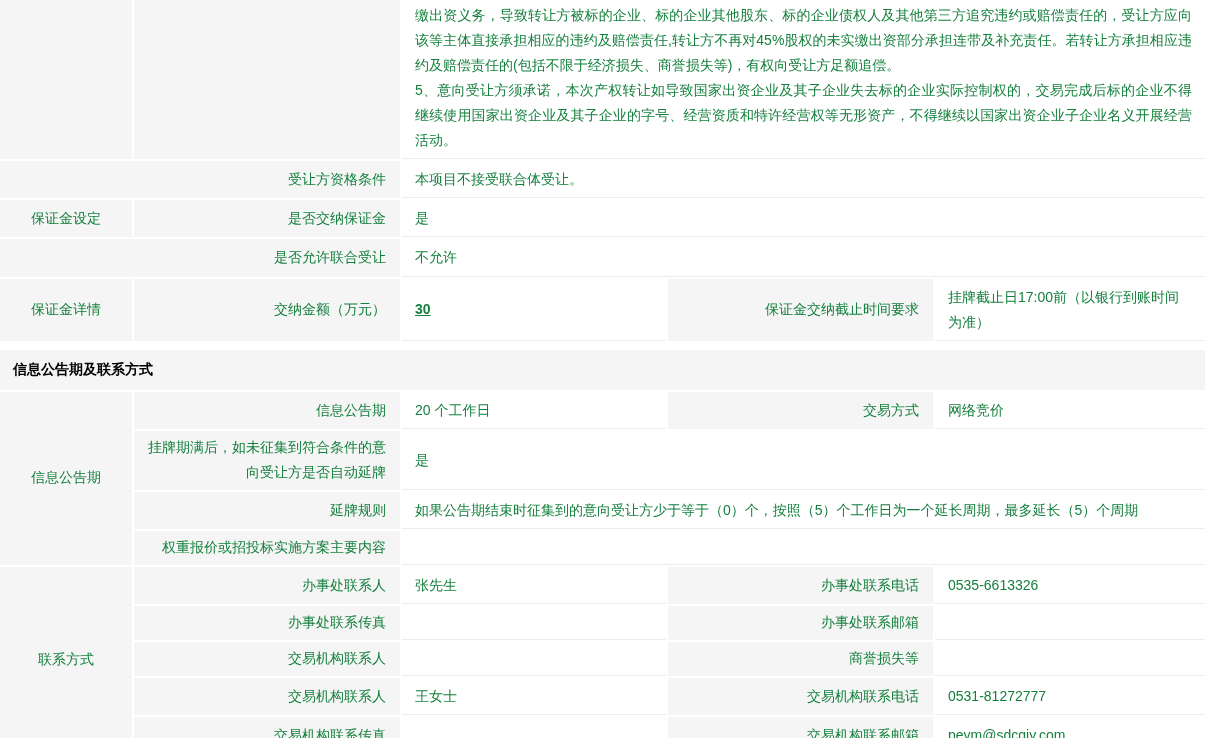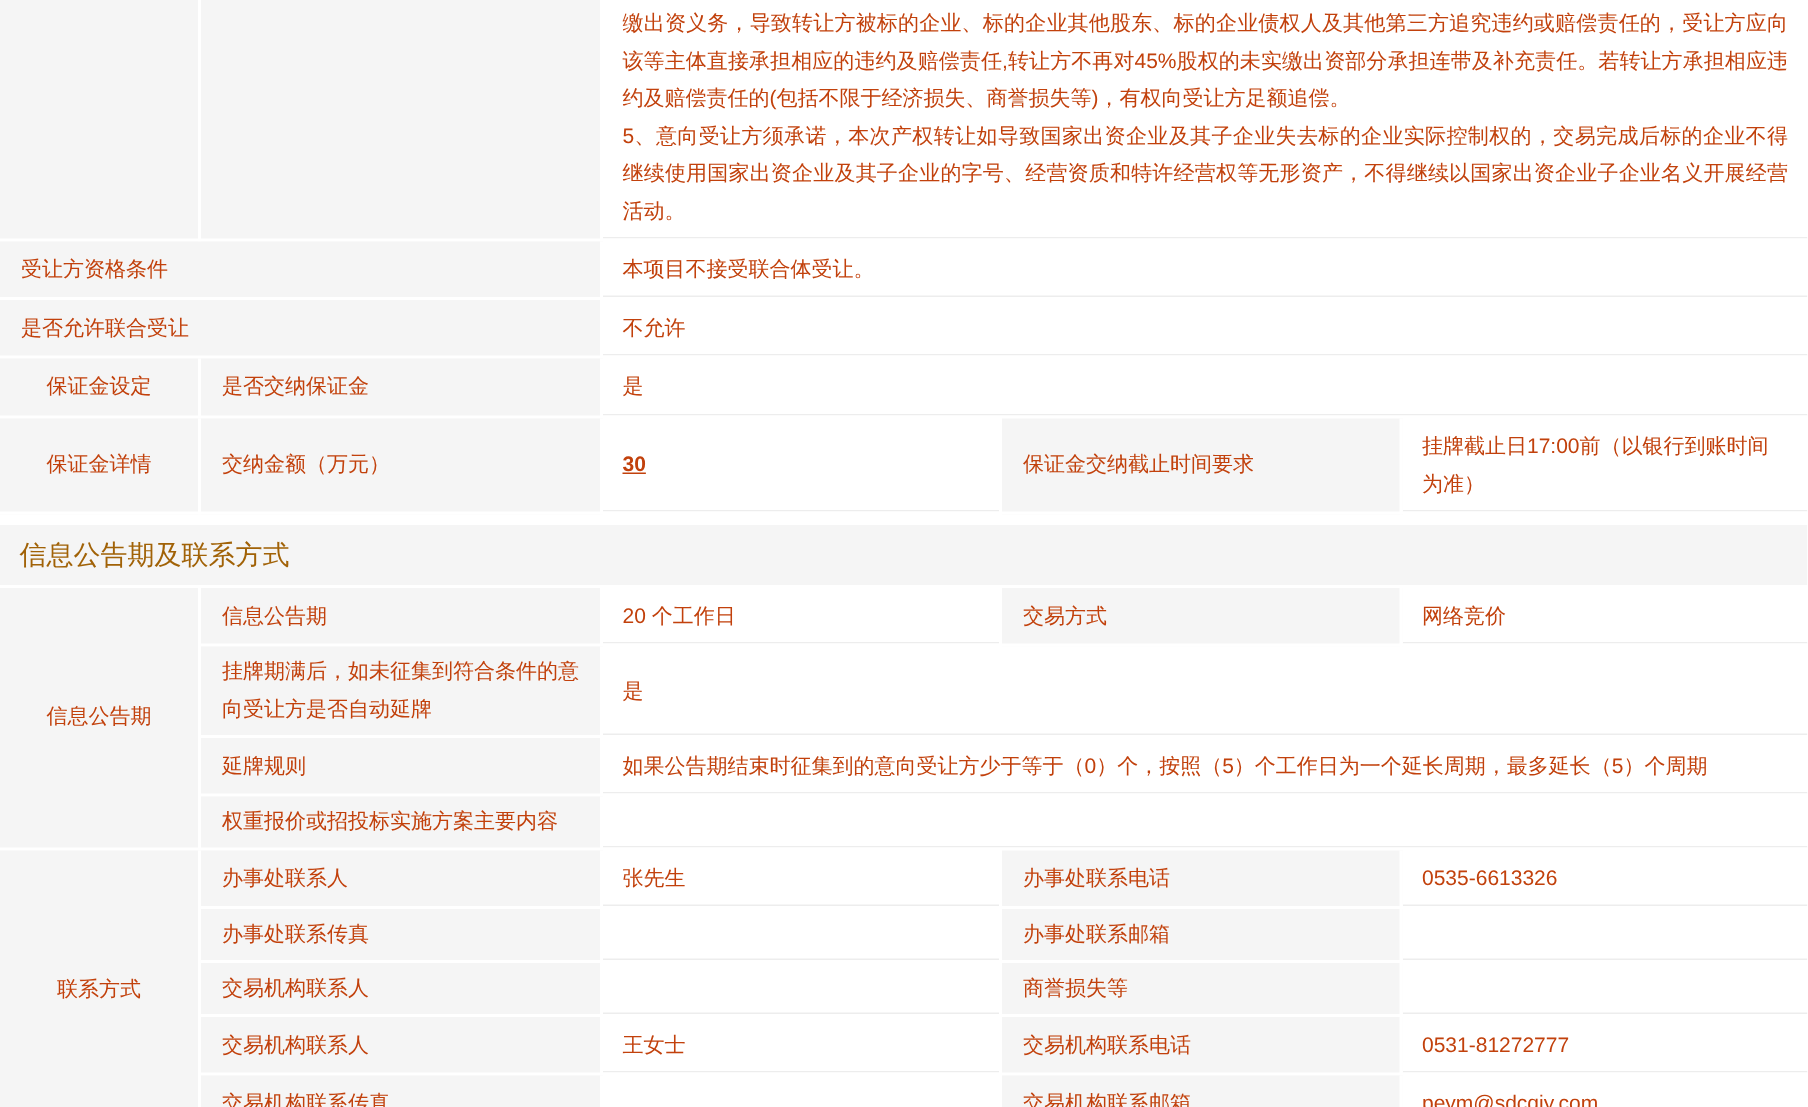--- a/index.html
+++ b/index.html
@@ -2,28 +2,28 @@
 <html><head>
 <meta charset="utf-8">
 <style>
   html,body{margin:0;padding:0;}
   body{
     width:1205px;height:738px;overflow:hidden;background:#fff;
     font-family:"Liberation Sans","DejaVu Sans",sans-serif;
     color:#333;
   }
   table{width:1205px;border-collapse:separate;border-spacing:0;table-layout:fixed;}
-  td{box-sizing:border-box;font-size:14px;color:#c2410c;vertical-align:middle;padding:0;}
+  td{box-sizing:border-box;font-size:14px;color:#15803d;vertical-align:middle;padding:0;}
   col.c1{width:134px;}
   col.c2{width:268px;}
   col.c3{width:266px;}
   col.c4{width:267px;}
   col.c5{width:270px;}
   td.lbl{
-    background:#f5f5f5;text-align:left;line-height:1.8;
+    background:#f5f5f5;text-align:right;line-height:1.8;
     border-bottom:2px solid #fff;border-right:2px solid #fff;
     padding:4px 14px;
   }
   td.grp{
     background:#f5f5f5;text-align:center;
     border-bottom:2px solid #fff;border-right:2px solid #fff;
   }
   td.val{
     background:#fff;text-align:left;padding:6px 13px;line-height:1.8;
     border-bottom:2px solid #fff;border-right:2px solid #fff;
@@ -32,21 +32,21 @@
   td.val.last,td.lbl.last{border-right:none;}
   td.terms{
     vertical-align:top;padding-top:3px;
   }
   .terms-par{line-height:25px;text-align:justify;}
   .bold{font-weight:bold;text-decoration:underline;}
   .section-band{
     height:40px;background:#f5f5f5;margin-top:7px;margin-bottom:2px;
     display:flex;align-items:center;padding-left:13px;box-sizing:border-box;
   }
-  .section-band .title{font-size:18px;font-weight:normal;color:#a16207;}
+  .section-band .title{font-size:14px;font-weight:bold;color:#000000;}
   
   tr.rA td{height:152px;}
   tr.rB td{height:37px;}
   tr.r36 td{height:36px;}
   tr.rE td{height:62px;}
   tr.rF td{height:38px;}
   tr.rG td{height:60px;}
 </style>
 </head>
 <body>
@@ -66,27 +66,27 @@
     <td class="val last terms" colspan="3">
       <div class="terms-par">缴出资义务，导致转让方被标的企业、标的企业其他股东、标的企业债权人及其他第三方追究违约或赔偿责任的，受让方应向该等主体直接承担相应的违约及赔偿责任,转让方不再对45%股权的未实缴出资部分承担连带及补充责任。若转让方承担相应违约及赔偿责任的(包括不限于经济损失、商誉损失等)，有权向受让方足额追偿。</div>
       <div class="terms-par">5、意向受让方须承诺，本次产权转让如导致国家出资企业及其子企业失去标的企业实际控制权的，交易完成后标的企业不得继续使用国家出资企业及其子企业的字号、经营资质和特许经营权等无形资产，不得继续以国家出资企业子企业名义开展经营活动。</div>
     </td>
   </tr>
   <tr class="rB">
     <td class="lbl" colspan="2">受让方资格条件</td>
     <td class="val last" colspan="3">本项目不接受联合体受让。</td>
   </tr>
   <tr class="r36">
-    <td class="lbl" colspan="2">是否允许联合受让</td>
-    <td class="val last" colspan="3">不允许</td>
-  </tr>
-  <tr class="r36">
     <td class="grp">保证金设定</td>
     <td class="lbl">是否交纳保证金</td>
     <td class="val last" colspan="3">是</td>
+  </tr>
+  <tr class="r36">
+    <td class="lbl" colspan="2">是否允许联合受让</td>
+    <td class="val last" colspan="3">不允许</td>
   </tr>
   <tr class="rE">
     <td class="grp">保证金详情</td>
     <td class="lbl">交纳金额（万元）</td>
     <td class="val bold">30</td>
     <td class="lbl">保证金交纳截止时间要求</td>
     <td class="val last">挂牌截止日17:00前（以银行到账时间为准）</td>
   </tr>
 </tbody>
   </table>

